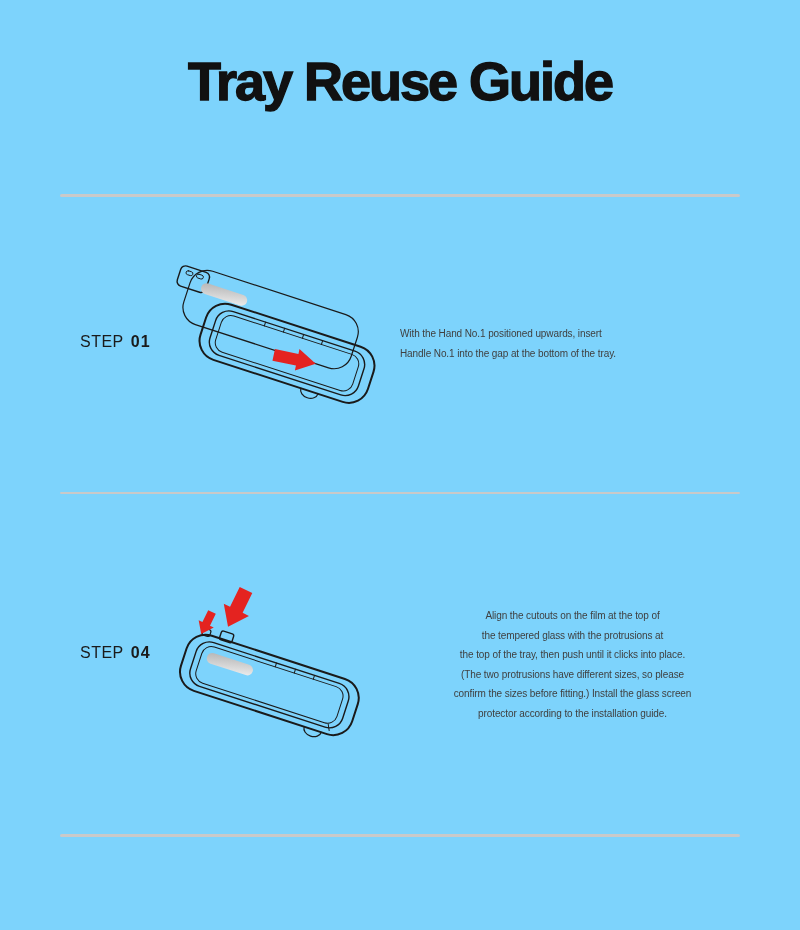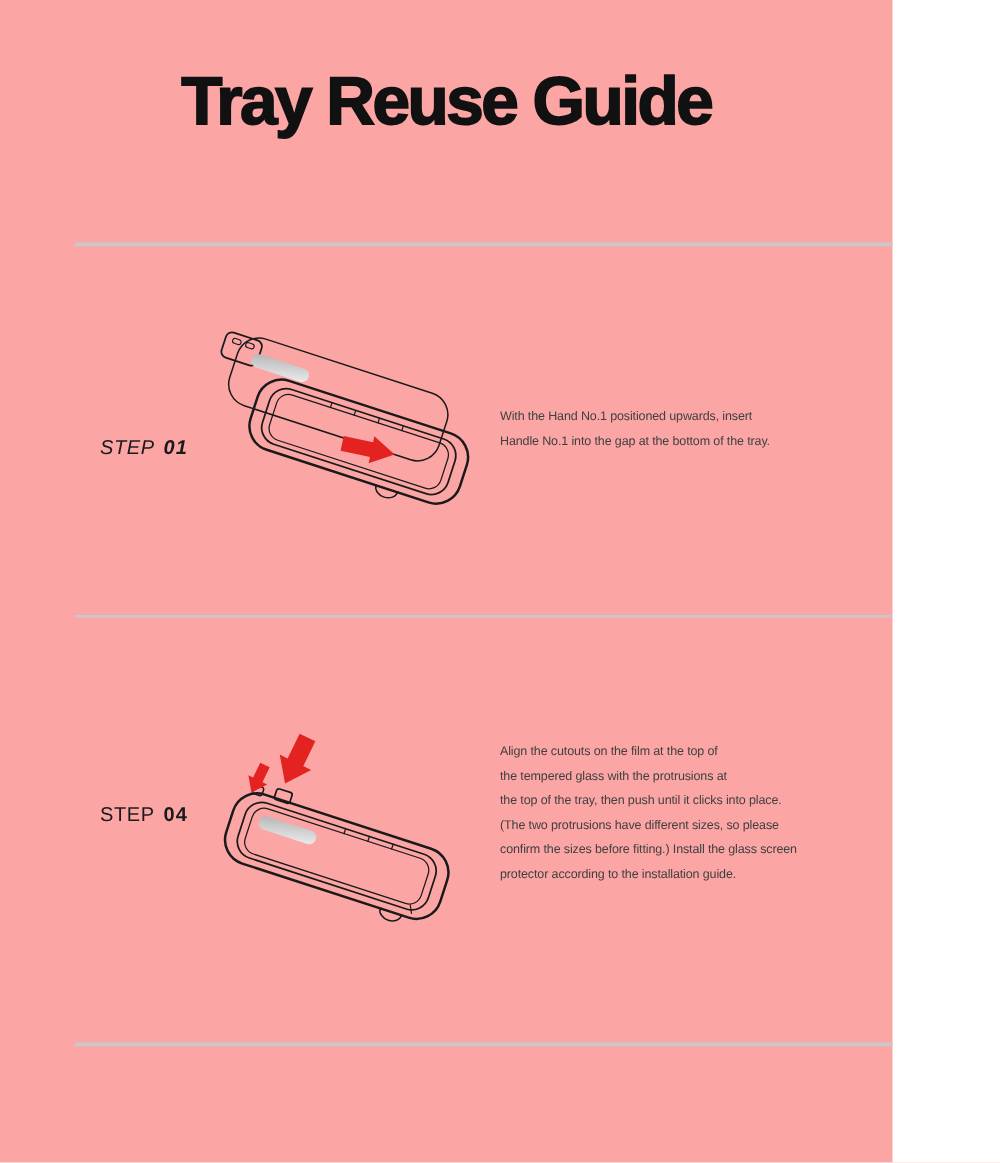--- a/index.html
+++ b/index.html
@@ -8,22 +8,22 @@
     --divider:#c9c9c9;
     --body-text:#3f3f3f;
     --title-text:#111111;
     --film-gradient-start:#b5b5b5;
     --film-gradient-end:#ededed;
   }
   *{margin:0;padding:0;box-sizing:border-box;}
   html,body{background:#ffffff;}
   .page{
     position:relative;
-    width:714px;height:930px;
-    background:#fca5a5;
+    width:800px;height:930px;
+    background:#7dd3fc;
     font-family:"Liberation Sans", sans-serif;
     overflow:hidden;
   }
   .title{
     position:absolute;top:52px;left:0;width:100%;
     text-align:center;
     font-size:54px;line-height:1.1;
     font-weight:bold;letter-spacing:-2px;
     color:var(--title-text);
     -webkit-text-stroke:1.4px var(--title-text);
@@ -34,36 +34,36 @@
   }
   .d1{top:194px;}
   .d2{top:492px;height:2px;}
   .d3{top:834px;}
   .step-label{
     position:absolute;left:80px;
     font-size:16px;color:#1a1a1a;letter-spacing:0.5px;
     white-space:nowrap;
   }
   .step-label .num{font-weight:bold;margin-left:7px;letter-spacing:1px;}
-  .sl1{top:350px;font-style:italic;}
+  .sl1{top:333px;}
   .sl2{top:644px;}
   .figure{position:absolute;}
   .fig1{left:172px;top:262px;width:205px;height:150px;}
   .fig2{left:168px;top:572px;width:205px;height:172px;}
   .figure svg{display:block;width:100%;height:100%;}
   .figure .ln{fill:none;stroke:var(--line-art);stroke-linejoin:round;stroke-linecap:round;}
   .figure .red{fill:var(--accent-red);stroke:none;}
   .desc{
     position:absolute;left:400px;width:345px;
     font-size:10px;line-height:20px;letter-spacing:-0.1px;
     color:var(--body-text);
     white-space:pre-line;
   }
   .desc1{top:324px;}
-  .desc2{top:592px;line-height:19.5px;}
+  .desc2{top:606px;line-height:19.5px;text-align:center;}
 </style>
 </head>
 <body>
 
 <div class="page">
 
   <h1 class="title">Tray Reuse Guide</h1>
 
   <div class="divider d1"></div>
 

